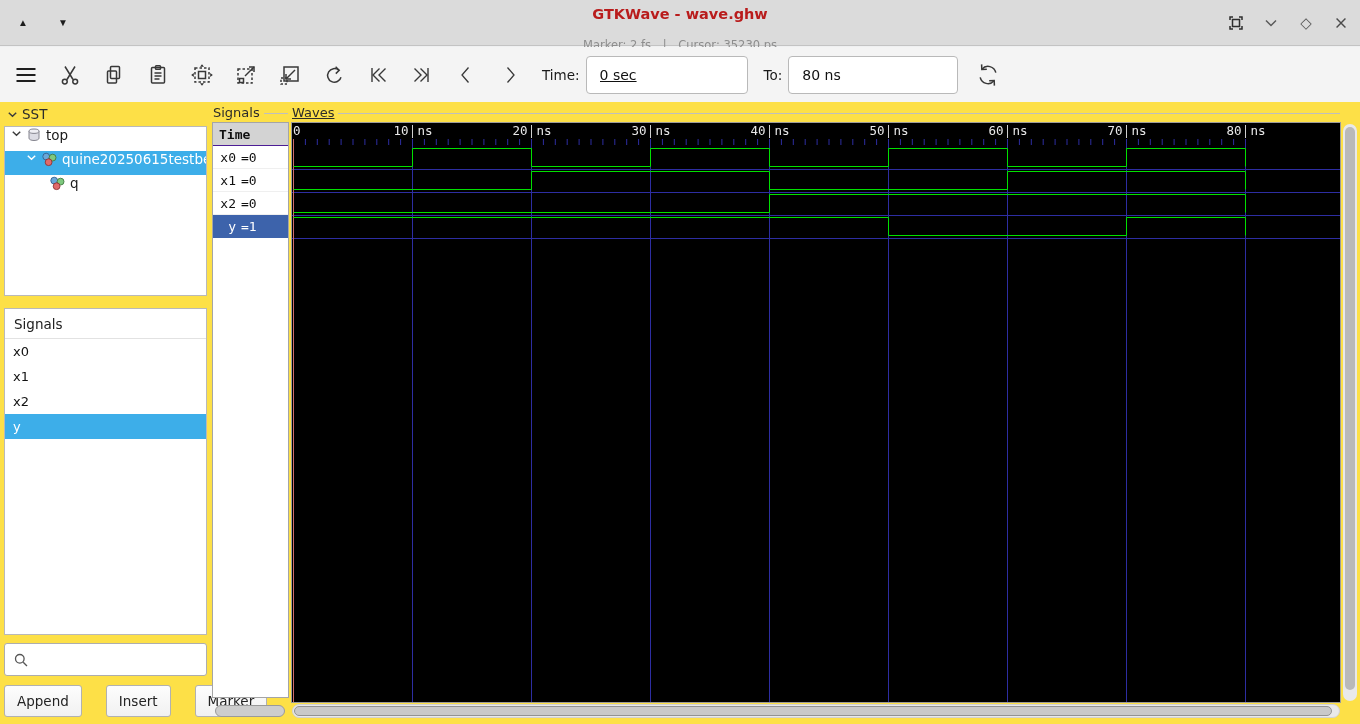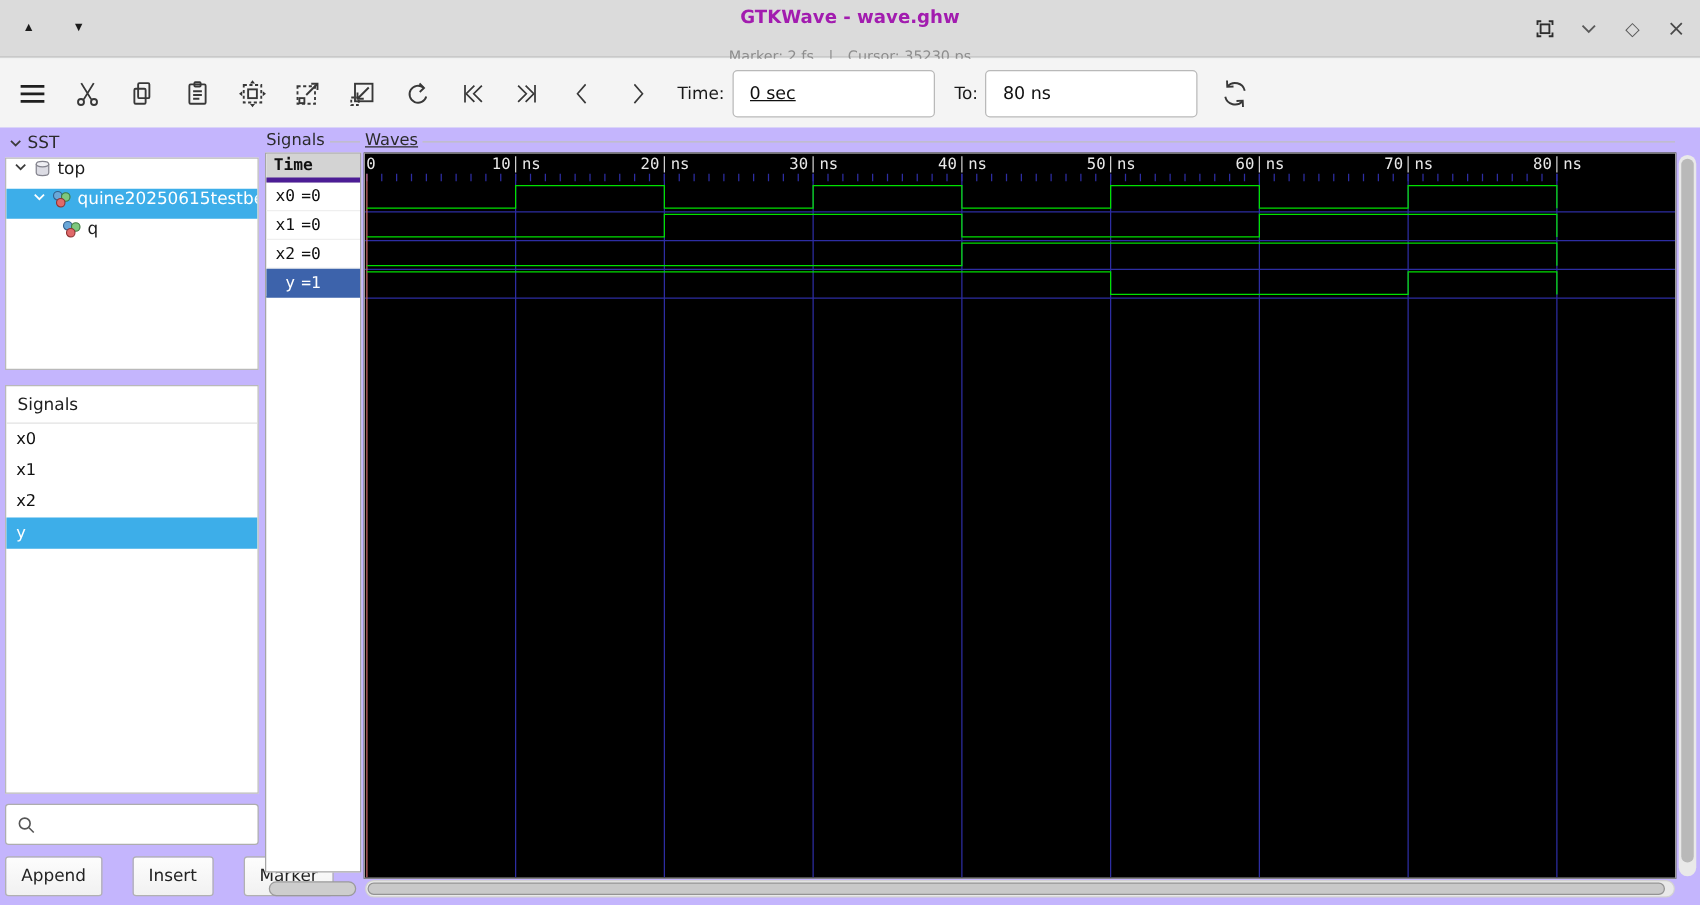--- a/index.html
+++ b/index.html
@@ -9,42 +9,42 @@
     background:#eff0f1; font-family:"DejaVu Sans","Liberation Sans",sans-serif;
     color:#1a1a1a;
   }
   
   #titlebar { position:absolute; left:0; top:0; width:1360px; height:46px;
     background:#dbdbdb; border-bottom:1px solid #c3c3c3; }
   .pane-btns { position:absolute; left:10px; top:9px; display:flex; gap:14px; }
   .pane-btn { width:26px; height:26px; border:none; background:transparent;
     font-size:10px; color:#1c1c1c; cursor:default; }
   .title-block { position:absolute; left:0; right:0; top:6px; text-align:center; }
-  .win-title { font-size:14.5px; font-weight:600; color:#a21caf; }
+  .win-title { font-size:14.5px; font-weight:600; color:#b91c1c; }
   .win-subtitle { font-size:11.5px; color:#8d8d8d; margin-top:16px; }
   .win-subtitle span { margin:0 4px; }
   .win-ctrls { position:absolute; right:6px; top:10px; display:flex; gap:9px; align-items:center; }
   .win-ctrl { width:26px; height:26px; border:none; background:transparent;
     display:flex; align-items:center; justify-content:center; cursor:default; }
   
   #toolbar { position:absolute; left:0; top:47px; width:1360px; height:55px;
     background:#f4f4f4; display:flex; align-items:center; }
   .tbtn { width:32px; height:32px; border:none; background:transparent;
     display:flex; align-items:center; justify-content:center; flex:0 0 auto; }
   .tbtn:first-child { margin-left:10px; }
   .tbtn + .tbtn { margin-left:12px; }
   .tbtn svg { stroke:#383838; fill:none; stroke-width:1.5; }
   .tb-label { font-size:13.5px; color:#1a1a1a; margin-left:16px; }
   .tb-entry { height:38px; border:1px solid #b9b9b9; border-radius:4px; background:#fff;
     font-family:"DejaVu Sans",sans-serif; font-size:14px; color:#111;
     padding-left:13px; margin-left:6px; outline:none; }
   #from-entry { width:162px;text-decoration:underline; }
   #to-entry { width:170px; }
   
-  #main { position:absolute; left:0; top:102px; width:1360px; height:622px; background:#c4b5fd; }
+  #main { position:absolute; left:0; top:102px; width:1360px; height:622px; background:#fde047; }
 
   
   #sst-header { position:absolute; left:6px; top:2px; height:20px; display:flex;
     align-items:center; gap:3px; font-size:13.5px; color:#2b2b2b; }
   #tree-panel { position:absolute; left:4px; top:24px; width:203px; height:170px;
     background:#fff; border:1px solid #b9b9b9; overflow:hidden; }
   .tree-row { height:24px; display:flex; align-items:flex-start; font-size:13.5px;
     white-space:nowrap; overflow:hidden; cursor:default; }
   .tree-row.lvl0 { padding-left:5px; }
   .tree-row.lvl1 { padding-left:20px; }
@@ -74,21 +74,21 @@
     background:linear-gradient(#fdfdfd,#f1f1f1); font-size:13.5px; color:#232323;
     font-family:"DejaVu Sans",sans-serif; cursor:default; }
 
   
   .frame-label { display:flex; align-items:center; gap:4px; font-size:13px; color:#2b2b2b; }
   .frame-line { flex:1; border-top:1px solid #bfbfbf; margin-top:1px; }
   #names-frame { position:absolute; left:213px; top:3px; width:75px; }
   #names-panel { position:absolute; left:212px; top:20px; width:77px; height:576px;
     background:#fff; border:1px solid #a5a5a5; overflow:hidden;
     font-family:"DejaVu Sans Mono","Liberation Mono",monospace; }
-  .time-header { height:23px; background:#d3d3d3; border-bottom:4px solid #4c1d95;
+  .time-header { height:23px; background:#d3d3d3; border-bottom:1px solid #4c1d95;
     display:flex; align-items:center; padding-left:6px; font-size:13px; font-weight:bold; color:#101010; }
   .name-row { height:23px; display:flex; align-items:center; padding-left:5px;
     font-size:13px; color:#101010; border-bottom:1px solid #efefef; cursor:default; }
   .name-row.selected { background:#3d63ab; border-bottom-color:#3d63ab; color:#fff; }
   .sig-name { display:inline-block; min-width:18px; text-align:right; white-space:pre; }
   .sig-val { margin-left:5px; }
   #names-hscroll { position:absolute; left:213px; top:603px; width:74px; height:13px; }
   #names-hthumb { width:70px; height:12px; margin-left:2px; background:#cdcdcd;
     border:1px solid #9a9a9a; border-radius:6px; }
 

